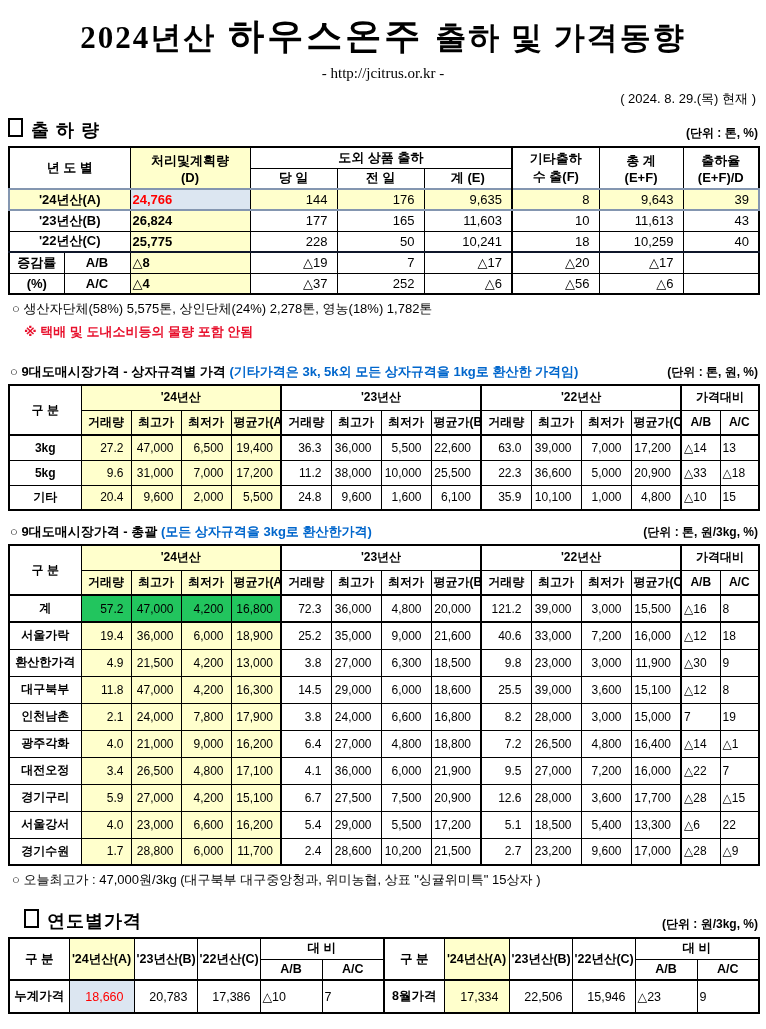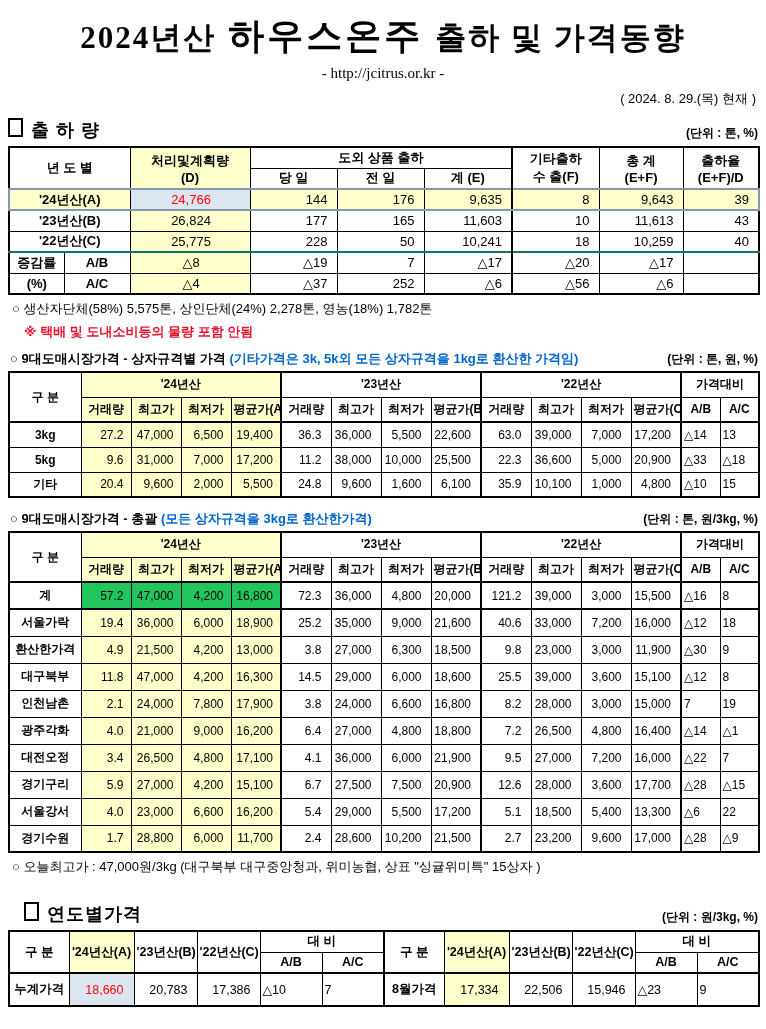--- a/index.html
+++ b/index.html
@@ -28,26 +28,26 @@
   .lab{text-align:center;font-weight:bold;}
   .num{text-align:right;padding-right:9px;}
   .cmp{text-align:left;padding-right:7px;}
   .bR2{border-right:2px solid #000;}
   .yh{background:#ffffcc;}
 
   
   #t1{margin-top:4px;font-size:13px;}
   #t1 th{height:21px;font-size:13px;}
   #t1 td{height:21px;}
-  #t1 .plan{text-align:center;font-weight:normal;background:#ffffcc;padding-right:0;}
+  #t1 .plan{text-align:left;font-weight:bold;background:#ffffcc;padding-right:0;}
   #t1 tbody.main tr:first-child td{background:#ffffcc;border-top:2px solid #8496b0;border-bottom:2px solid #8496b0;}
   #t1 tbody.main tr:first-child td:first-child{border-left:2px solid #8496b0;}
   #t1 tbody.main tr:first-child td:last-child{border-right:2px solid #8496b0;}
   #t1 tbody.main tr:first-child td.plan{background:#dce6f1;color:#ff0000;}
-  #t1 tbody.chg tr:first-child td{border-top:2px solid #0f766e;margin-left:25px;}
+  #t1 tbody.chg tr:first-child td{border-top:2px solid #0f172a;margin-left:25px;}
 
   
   .note{font-size:13px;margin-top:5px;padding-left:4px;}
   .note-red{color:#e8112d;font-weight:bold;padding-left:16px;}
 
   
   .subttl{font-size:13px;font-weight:bold;padding-left:2px;}
   .subttl .blue{color:#0066cc;}
 
   
@@ -62,21 +62,21 @@
 
   
   #t4{margin-top:4px;font-size:12.5px;}
   #t4 th{height:21px;font-size:12.5px;}
   #t4 td{height:33px;}
   #t4 tbody tr:first-child td{border-top:2px solid #000;}
   .v24b{background:#dce6f1;color:#ff0000;text-align:right;padding-right:10px;}
   .v24y{background:#ffffcc;text-align:right;padding-right:10px;}
 
   .gap18{margin-top:18px;}
-  .gap26{margin-top:26px;padding-left:16px;}
+  .gap26{margin-top:20px;padding-left:16px;}
 </style>
 </head>
 <body>
 
 <div class="page">
 
   <div class="title-row">
     <span class="title-year">2024년산</span>
     <span class="title-product">하우스온주</span>
     <span class="title-rest">출하 및 가격동향</span>
@@ -186,21 +186,21 @@
           <td class="num">△6</td>
           <td class="num"></td>
         </tr>
       </tbody>
   </table>
 
   <div class="note">○ 생산자단체(58%) 5,575톤, 상인단체(24%) 2,278톤, 영농(18%) 1,782톤</div>
   <div class="note note-red">※ 택배 및 도내소비등의 물량 포함 안됨</div>
 
 
-  <div class="sec-flex" style="margin-top:9px;">
+  <div class="sec-flex" style="margin-top:22px;">
     <div class="subttl">
       <span>○ 9대도매시장가격 - 상자규격별 가격</span>
       <span class="blue">(기타가격은 3k, 5k외 모든 상자규격을 1kg로 환산한 가격임)</span>
     </div>
     <div class="unit">(단위 : 톤,  원, %)</div>
   </div>
 
   <table id="t2">
     <colgroup>
       <col style="width:72px">

